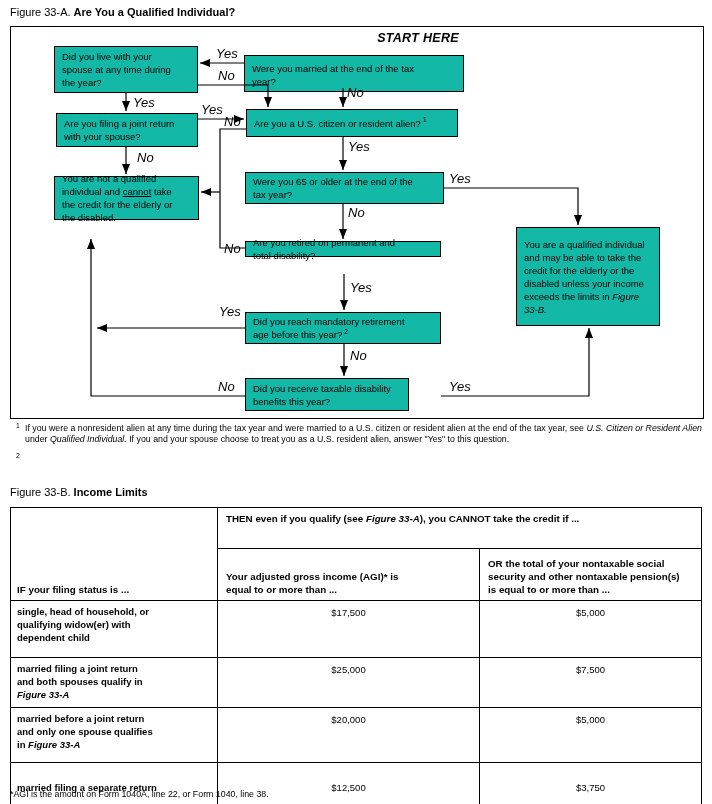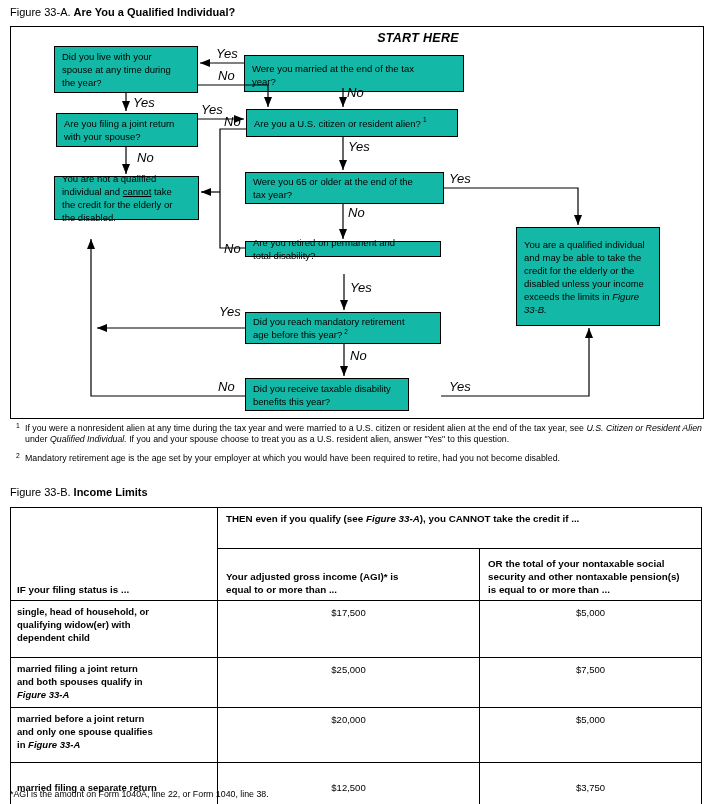--- a/index.html
+++ b/index.html
@@ -148,21 +148,20 @@
       <polyline points="430,369 578,369 578,301" marker-end="url(#ah)"></polyline>
     </svg>
   </div>
 
   <div class="footnote" style="top:423px;">
     <sup class="mk">1</sup>
     <span>If you were a nonresident alien at any time during the tax year and were married to a U.S. citizen or resident alien at the end of the tax year, see </span><span class="it">U.S. Citizen or Resident Alien</span><span> under </span><span class="it">Qualified Individual.</span><span> If you and your spouse choose to treat you as a U.S. resident alien, answer "Yes" to this question.</span>
   </div>
   <div class="footnote" style="top:453px;">
     <sup class="mk">2</sup>
-    <span>Mandatory retirement age is the age set by your employer at which you would have been required to retire, had you not become disabled.</span>
   </div>
 
   <div class="figtitle" style="top:486px;">
     <span>Figure 33-B.</span>
     <b>Income Limits</b>
   </div>
 
   <table id="income-table">
     <colgroup>
         <col class="c-if">

